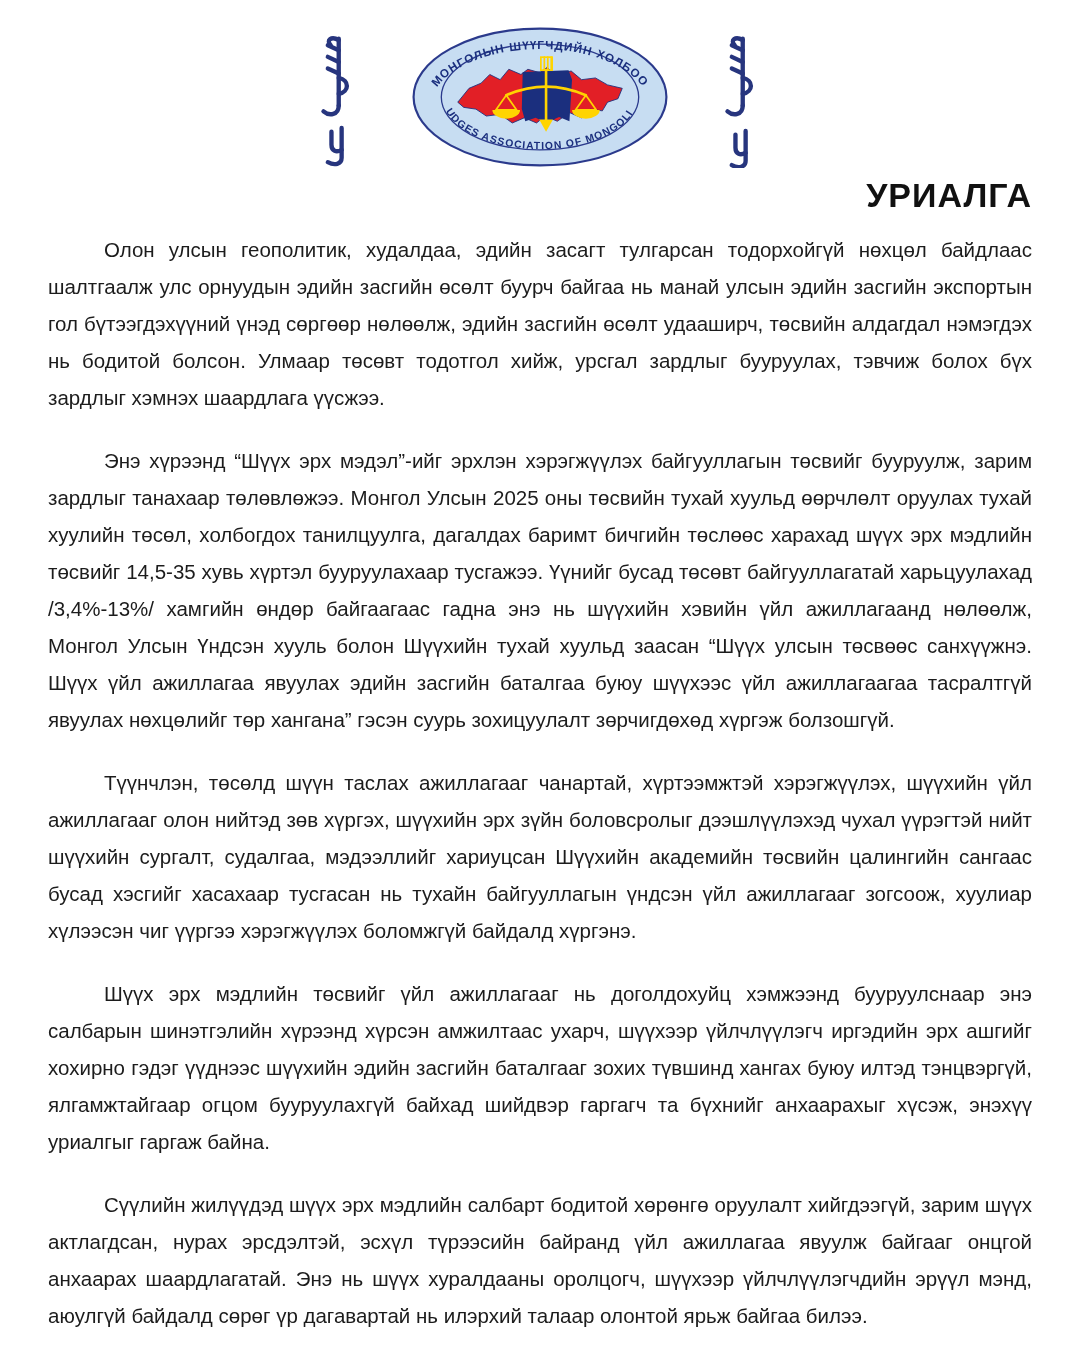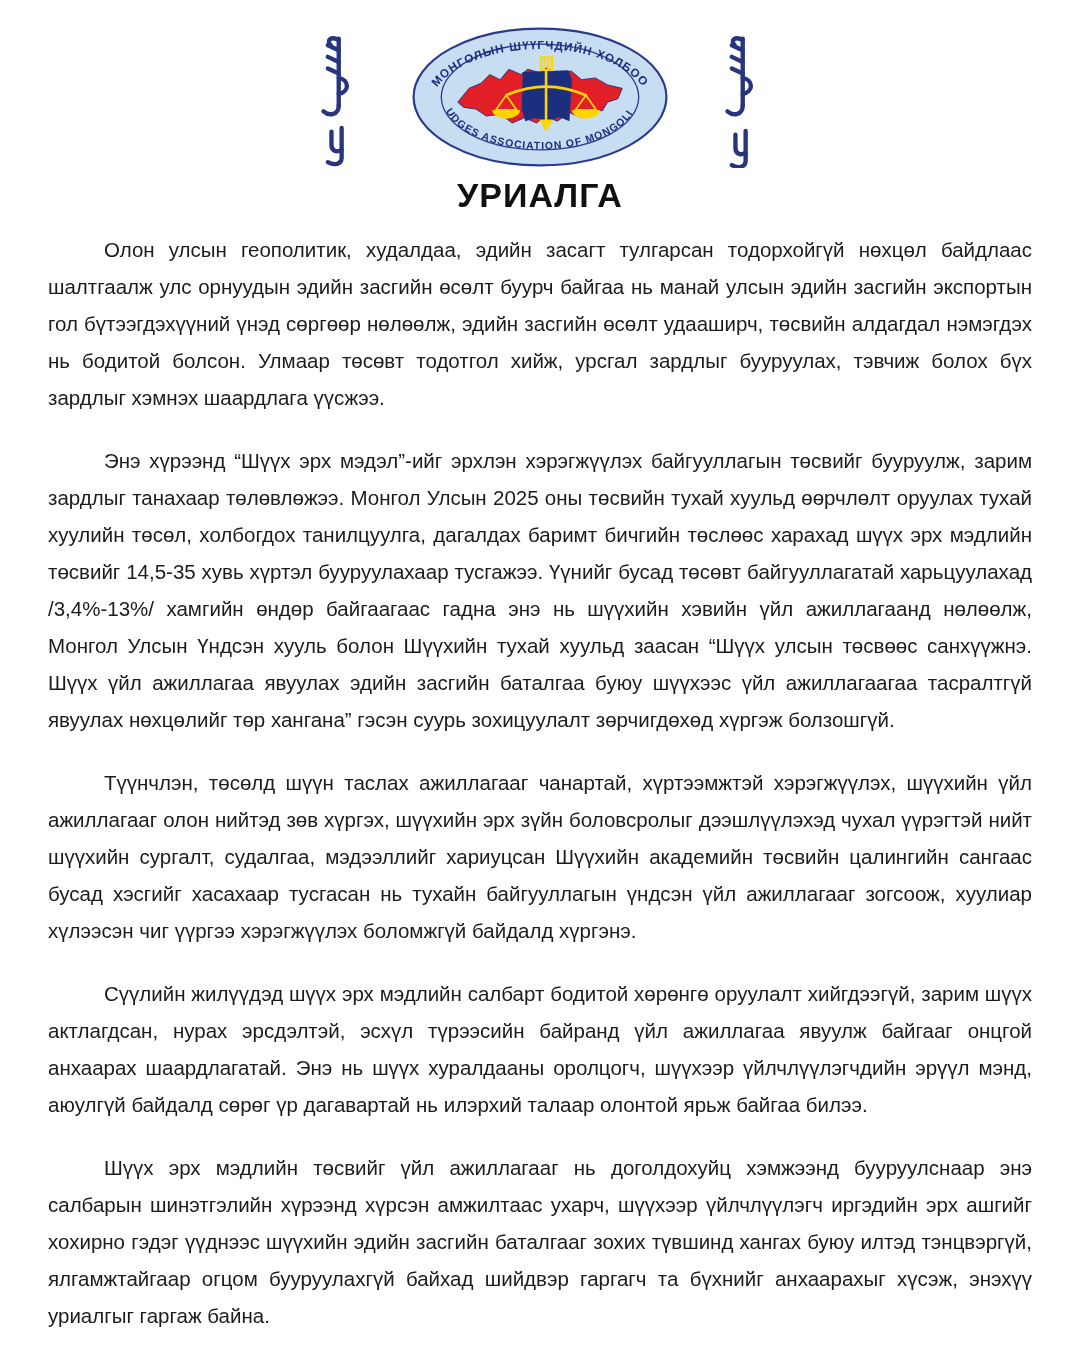--- a/index.html
+++ b/index.html
@@ -31,21 +31,21 @@
   .arc-text-small { font-family: "Liberation Sans", sans-serif; font-size: 12px; font-weight: bold;
               fill: var(--logo-band-blue, #1b2f7e); letter-spacing: 1.2px; }
   .map-shape { fill: var(--logo-map-red, #e21f26); stroke: var(--logo-band-blue, #1b2f7e); stroke-width: 1; }
   .band-shape { fill: var(--logo-band-blue, #1b2f7e); }
   .scales-stroke { fill: none; stroke: var(--logo-scales-yellow, #ffd400); stroke-width: 3; stroke-linecap: round; }
   .scales-thin { fill: none; stroke: var(--logo-scales-yellow, #ffd400); stroke-width: 2; stroke-linecap: round; }
   .scales-fill { fill: var(--logo-scales-yellow, #ffd400); stroke: none; }
   .script-stroke { fill: none; stroke: var(--script-blue, #27357e); stroke-width: 6; stroke-linecap: round; stroke-linejoin: round; }
 
   .title {
-    text-align: center;
+    text-align: right;
     font-size: 34px;
     font-weight: bold;
     color: var(--title-text, #111111);
     letter-spacing: 1px;
     margin: 8px 0 16px 0;
     font-family: "Liberation Sans", sans-serif;
   }
   .content p {
     font-size: 20.5px;
     line-height: 37px;
@@ -129,17 +129,17 @@
     </div>
 
   </header>
 
   <h1 class="title">УРИАЛГА</h1>
 
   <main class="content">
     <p>Олон улсын геополитик, худалдаа, эдийн засагт тулгарсан тодорхойгүй нөхцөл байдлаас шалтгаалж улс орнуудын эдийн засгийн өсөлт буурч байгаа нь манай улсын эдийн засгийн экспортын гол бүтээгдэхүүний үнэд сөргөөр нөлөөлж, эдийн засгийн өсөлт удааширч, төсвийн алдагдал нэмэгдэх нь бодитой болсон. Улмаар төсөвт тодотгол хийж, урсгал зардлыг бууруулах, тэвчиж болох бүх зардлыг хэмнэх шаардлага үүсжээ.</p>
     <p>Энэ хүрээнд “Шүүх эрх мэдэл”-ийг эрхлэн хэрэгжүүлэх байгууллагын төсвийг бууруулж, зарим зардлыг танахаар төлөвлөжээ. Монгол Улсын 2025 оны төсвийн тухай хуульд өөрчлөлт оруулах тухай хуулийн төсөл, холбогдох танилцуулга, дагалдах баримт бичгийн төслөөс харахад шүүх эрх мэдлийн төсвийг 14,5-35 хувь хүртэл бууруулахаар тусгажээ. Үүнийг бусад төсөвт байгууллагатай харьцуулахад /3,4%-13%/ хамгийн өндөр байгаагаас гадна энэ нь шүүхийн хэвийн үйл ажиллагаанд нөлөөлж, Монгол Улсын Үндсэн хууль болон Шүүхийн тухай хуульд заасан “Шүүх улсын төсвөөс санхүүжнэ. Шүүх үйл ажиллагаа явуулах эдийн засгийн баталгаа буюу шүүхээс үйл ажиллагаагаа тасралтгүй явуулах нөхцөлийг төр хангана” гэсэн суурь зохицуулалт зөрчигдөхөд хүргэж болзошгүй.</p>
     <p>Түүнчлэн, төсөлд шүүн таслах ажиллагааг чанартай, хүртээмжтэй хэрэгжүүлэх, шүүхийн үйл ажиллагааг олон нийтэд зөв хүргэх, шүүхийн эрх зүйн боловсролыг дээшлүүлэхэд чухал үүрэгтэй нийт шүүхийн сургалт, судалгаа, мэдээллийг хариуцсан Шүүхийн академийн төсвийн цалингийн сангаас бусад хэсгийг хасахаар тусгасан нь тухайн байгууллагын үндсэн үйл ажиллагааг зогсоож, хуулиар хүлээсэн чиг үүргээ хэрэгжүүлэх боломжгүй байдалд хүргэнэ.</p>
+    <p>Шүүх эрх мэдлийн төсвийг үйл ажиллагааг нь доголдохуйц хэмжээнд бууруулснаар энэ салбарын шинэтгэлийн хүрээнд хүрсэн амжилтаас ухарч, шүүхээр үйлчлүүлэгч иргэдийн эрх ашгийг хохирно гэдэг үүднээс шүүхийн эдийн засгийн баталгааг зохих түвшинд хангах буюу илтэд тэнцвэргүй, ялгамжтайгаар огцом бууруулахгүй байхад шийдвэр гаргагч та бүхнийг анхаарахыг хүсэж, энэхүү уриалгыг гаргаж байна.</p>
     <p>Сүүлийн жилүүдэд шүүх эрх мэдлийн салбарт бодитой хөрөнгө оруулалт хийгдээгүй, зарим шүүх актлагдсан, нурах эрсдэлтэй, эсхүл түрээсийн байранд үйл ажиллагаа явуулж байгааг онцгой анхаарах шаардлагатай. Энэ нь шүүх хуралдааны оролцогч, шүүхээр үйлчлүүлэгчдийн эрүүл мэнд, аюулгүй байдалд сөрөг үр дагавартай нь илэрхий талаар олонтой ярьж байгаа билээ.</p>
-    <p>Шүүх эрх мэдлийн төсвийг үйл ажиллагааг нь доголдохуйц хэмжээнд бууруулснаар энэ салбарын шинэтгэлийн хүрээнд хүрсэн амжилтаас ухарч, шүүхээр үйлчлүүлэгч иргэдийн эрх ашгийг хохирно гэдэг үүднээс шүүхийн эдийн засгийн баталгааг зохих түвшинд хангах буюу илтэд тэнцвэргүй, ялгамжтайгаар огцом бууруулахгүй байхад шийдвэр гаргагч та бүхнийг анхаарахыг хүсэж, энэхүү уриалгыг гаргаж байна.</p>
   </main>
 
 </div>
 
 </body></html>

